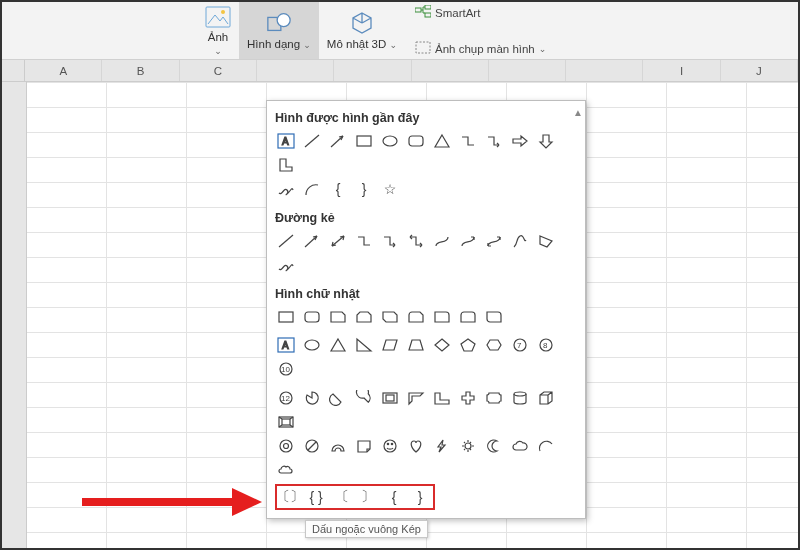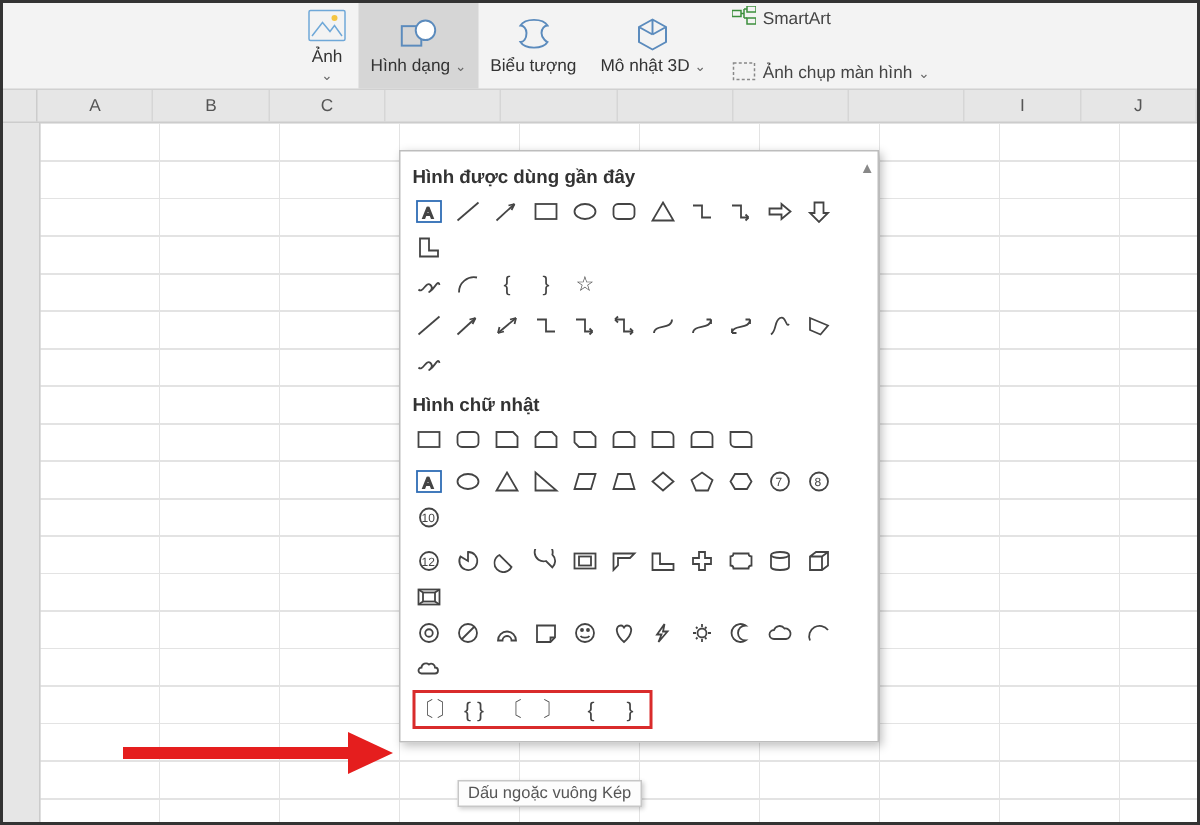--- a/index.html
+++ b/index.html
@@ -129,28 +129,20 @@
       <svg width="28" height="24" viewBox="0 0 28 24">
           <rect x="2" y="6" width="14" height="14" fill="none" stroke="#5b8bbd" stroke-width="1.4"></rect>
           <circle cx="19" cy="9" r="7" fill="#fff" stroke="#5b8bbd" stroke-width="1.4"></circle>
         </svg>
     </div>
     <div class="lbl"><span>Hình dạng</span> <span class="chev">⌄</span></div>
   </div>
   <div class="ribbon-btn">
     <div class="icon">
       <svg width="26" height="24" viewBox="0 0 26 24">
-          <path d="M4 6c3-5 15-5 18 0-2 0-4 2-4 5 0 4 4 6 4 6-3 5-15 5-18 0 2 0 4-2 4-6 0-3-2-5-4-5z" fill="none" stroke="#5b8bbd" stroke-width="1.3"></path>
-        </svg>
-    </div>
-    <div class="lbl">Biểu tượng</div>
-  </div>
-  <div class="ribbon-btn">
-    <div class="icon">
-      <svg width="26" height="24" viewBox="0 0 26 24">
           <path d="M13 2l9 5v10l-9 5-9-5V7z M13 2v10m0 0l9-5m-9 5l-9-5" fill="none" stroke="#5b8bbd" stroke-width="1.3"></path>
         </svg>
     </div>
     <div class="lbl"><span>Mô nhật 3D</span> <span class="chev">⌄</span></div>
   </div>
   <div class="ribbon-side">
     <div>
       <span><svg width="16" height="14" viewBox="0 0 16 14">
             <rect x="0" y="3" width="6" height="4" fill="none" stroke="#3c8f3c"></rect>
             <rect x="10" y="0" width="6" height="4" fill="none" stroke="#3c8f3c"></rect>
@@ -183,21 +175,21 @@
   <div class="ch">I</div>
   <div class="ch">J</div>
 </div>
 
 <div class="grid"></div>
 
 <div class="shapes-menu">
   <div class="scroll">▲</div>
 
   <div class="sm-section">
-    <div class="sm-title">Hình được dùng gần đây</div>
+    <div class="sm-title">Hình được hình gần đây</div>
     <div class="sm-row">
       <div class="sm-item textbox">
           <svg width="18" height="16" viewBox="0 0 18 16">
             <rect x="1" y="1" width="16" height="14"></rect>
             <text class="A" x="5" y="12">A</text>
           </svg>
         </div>
       <div class="sm-item">
           <svg width="18" height="16" viewBox="0 0 18 16">
             <line x1="2" y1="14" x2="16" y2="2"></line>
@@ -267,20 +259,21 @@
             <path d="M3 14A10 10 0 0 1 15 4"></path>
           </svg>
         </div>
       <div class="sm-item">{</div>
       <div class="sm-item">}</div>
       <div class="sm-item">☆</div>
     </div>
   </div>
 
   <div class="sm-section">
+    <div class="sm-title">Đường kẻ</div>
     <div class="sm-row">
       <div class="sm-item">
           <svg width="18" height="16" viewBox="0 0 18 16">
             <line x1="2" y1="14" x2="16" y2="2"></line>
           </svg>
         </div>
       <div class="sm-item">
           <svg width="18" height="16" viewBox="0 0 18 16">
             <line x1="2" y1="14" x2="14" y2="3"></line>
             <path d="M14 3l-2 4m2-4l-4 1"></path>

